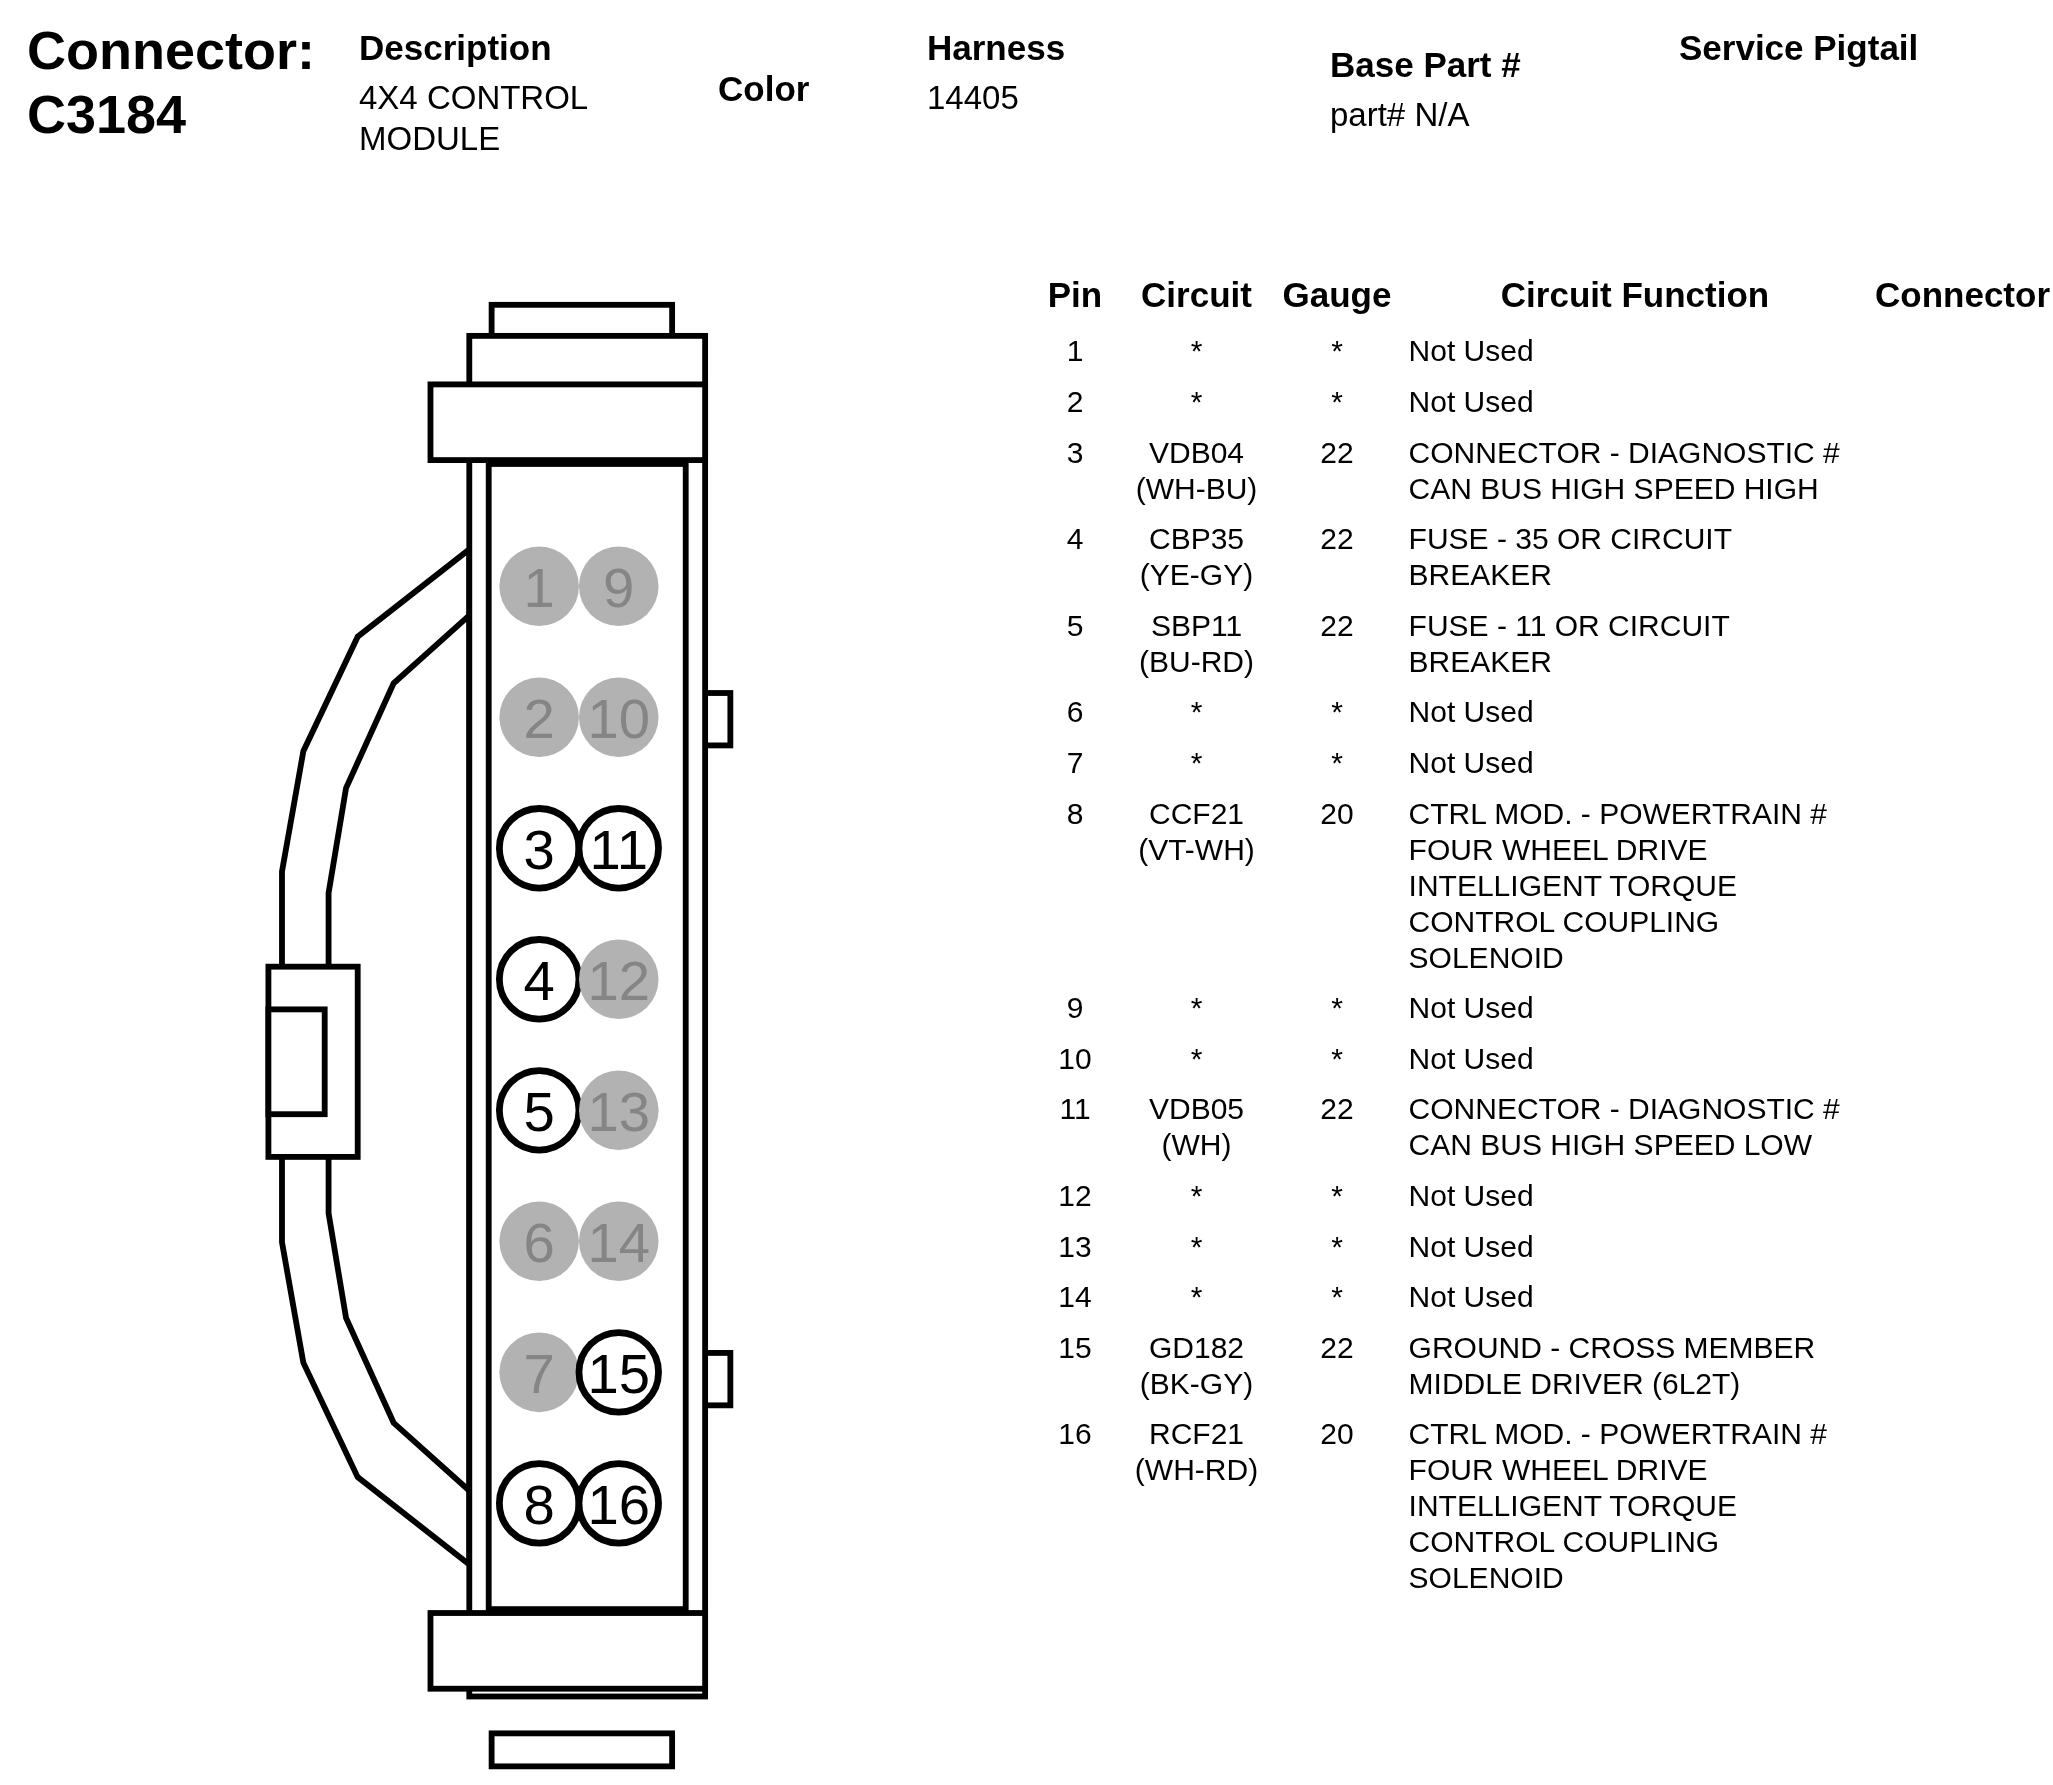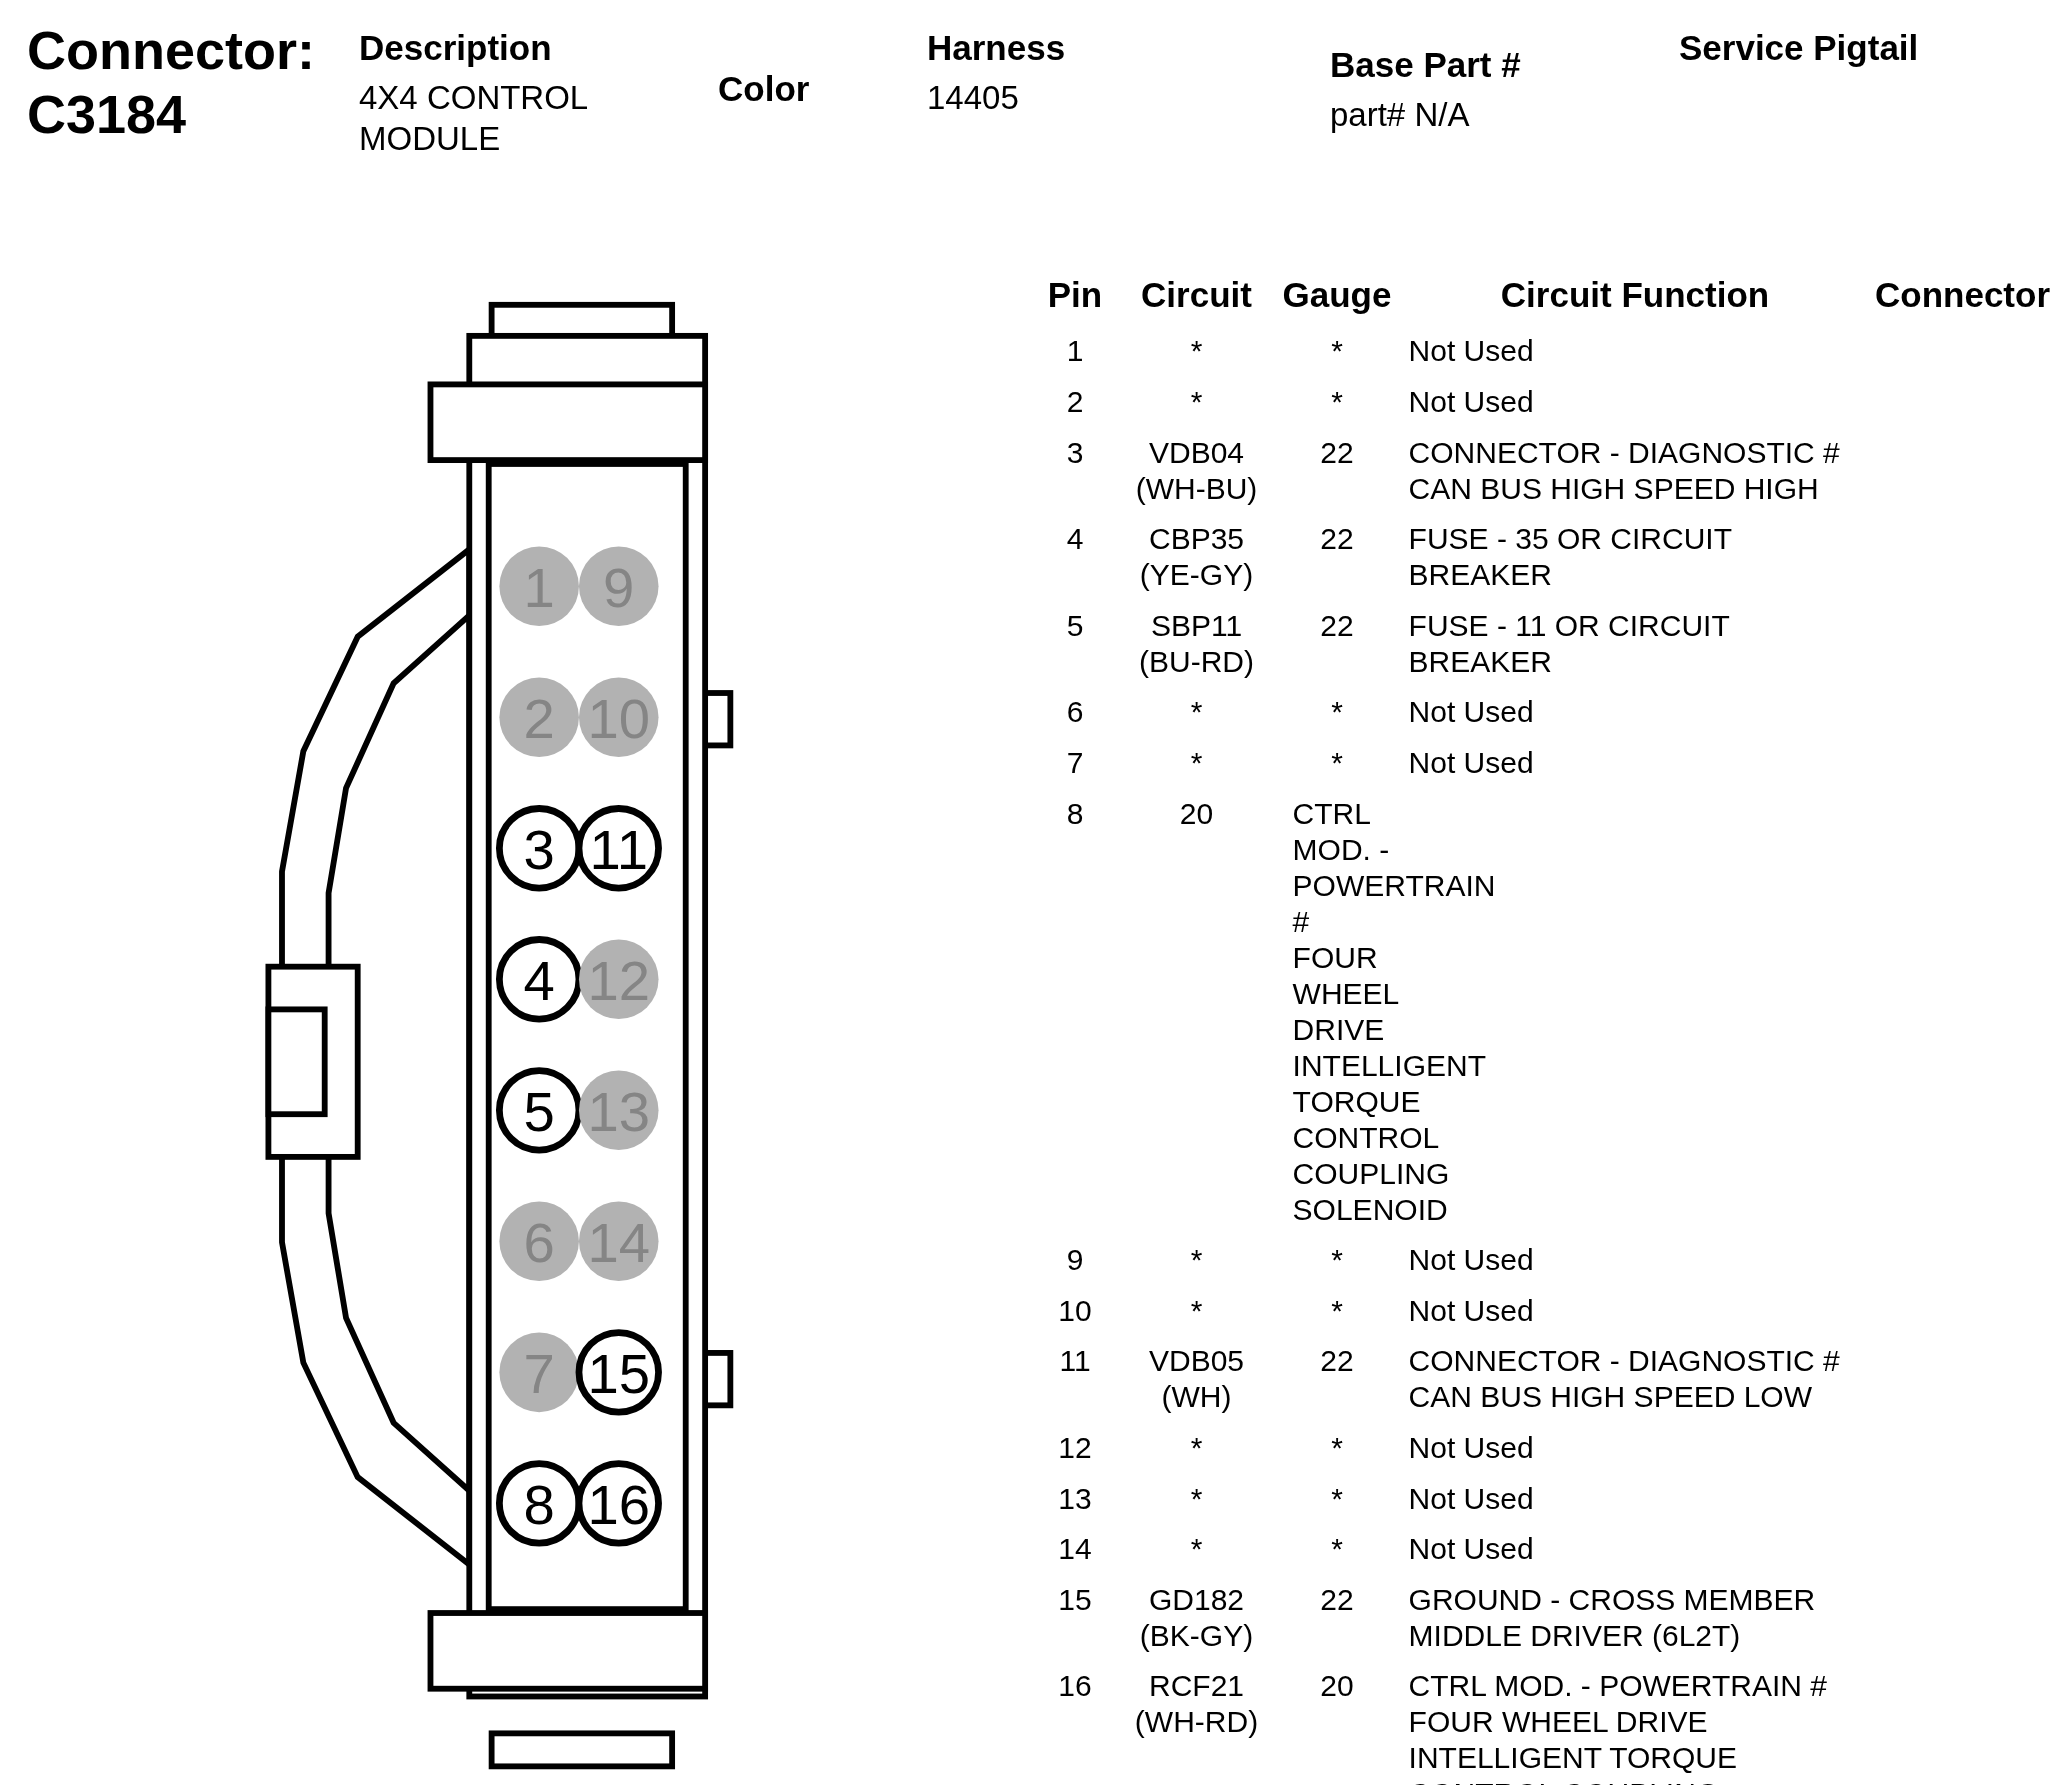--- a/index.html
+++ b/index.html
@@ -194,20 +194,22 @@
         </div>
         <div class="trow">
           <div class="cell c-pin">7</div>
           <div class="cell c-circuit">*</div>
           <div class="cell c-gauge">*</div>
           <div class="cell c-func">Not Used</div>
           <div class="cell c-qual"></div>
         </div>
         <div class="trow">
           <div class="cell c-pin">8</div>
+          <div class="cell c-circuit">CCF21
+(VT-WH)</div>
           <div class="cell c-gauge">20</div>
           <div class="cell c-func">CTRL MOD. - POWERTRAIN #
 FOUR WHEEL DRIVE
 INTELLIGENT TORQUE
 CONTROL COUPLING
 SOLENOID</div>
           <div class="cell c-qual"></div>
         </div>
         <div class="trow">
           <div class="cell c-pin">9</div>

